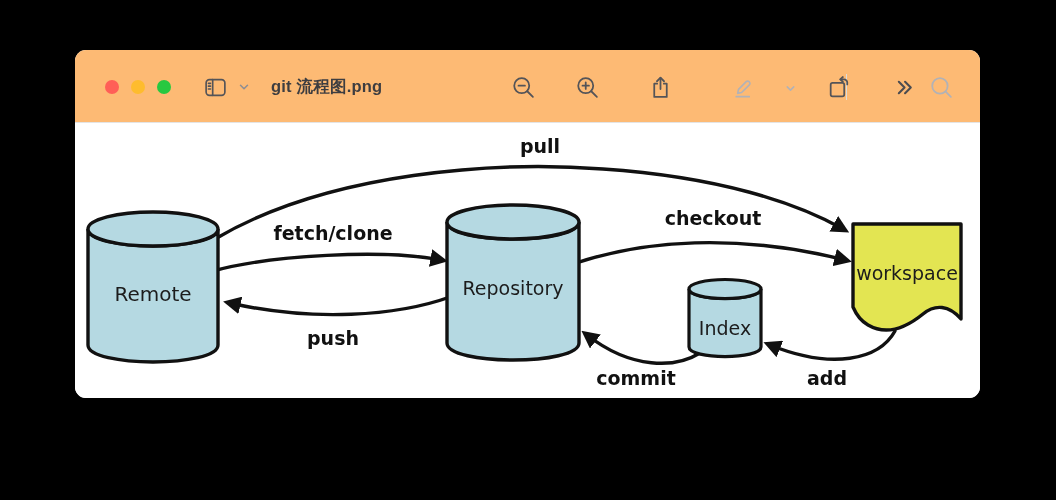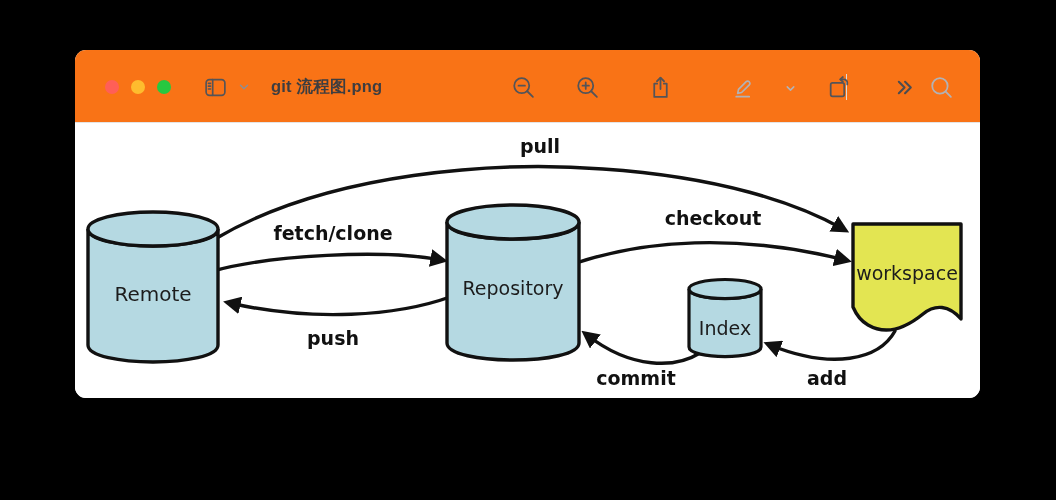--- a/index.html
+++ b/index.html
@@ -7,21 +7,21 @@
     width:1056px;height:500px;background:#000;overflow:hidden;position:relative;
     font-family:"Liberation Sans","DejaVu Sans",sans-serif;
   }
   .window{
     position:absolute;left:75px;top:50px;width:905px;height:348px;
     background:#ffffff;border-radius:11px;overflow:hidden;
     box-shadow:0 18px 50px rgba(0,0,0,.65);
   }
   .titlebar{
     position:absolute;left:0;top:0;width:100%;height:73px;
-    background:#f97316;border-bottom:1px solid #e4e4e4;box-sizing:border-box;
+    background:#fdba74;border-bottom:1px solid #e4e4e4;box-sizing:border-box;
   }
   .tl{position:absolute;top:30px;width:14px;height:14px;border-radius:50%;}
   .tl.red{left:30px;}
   .tl.yellow{left:56px;}
   .tl.green{left:82px;}
   .tbicon{position:absolute;top:24px;width:26px;height:26px;display:flex;align-items:center;justify-content:center;}
   .tbicon svg{display:block;}
   .win-title{
     position:absolute;left:196px;top:0;height:73px;line-height:73px;
     font-size:16.5px;font-weight:700;color:#3d3d40;letter-spacing:.2px;white-space:nowrap;

